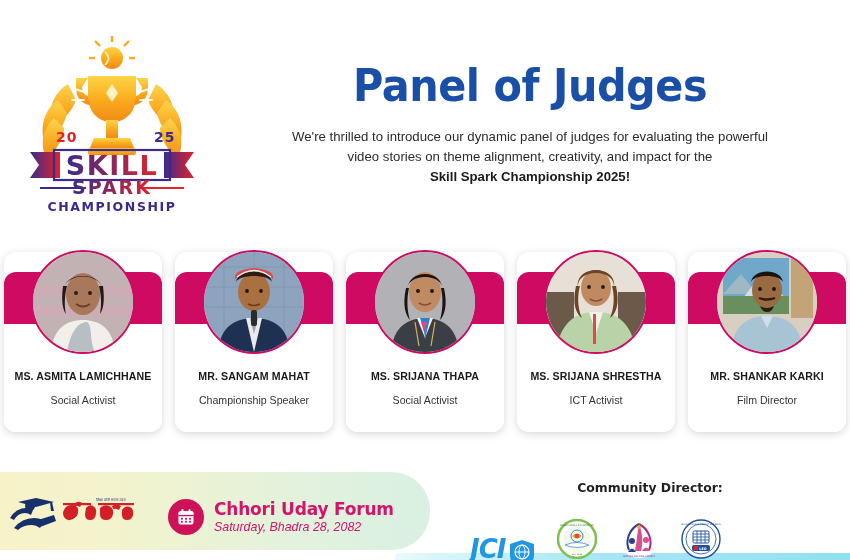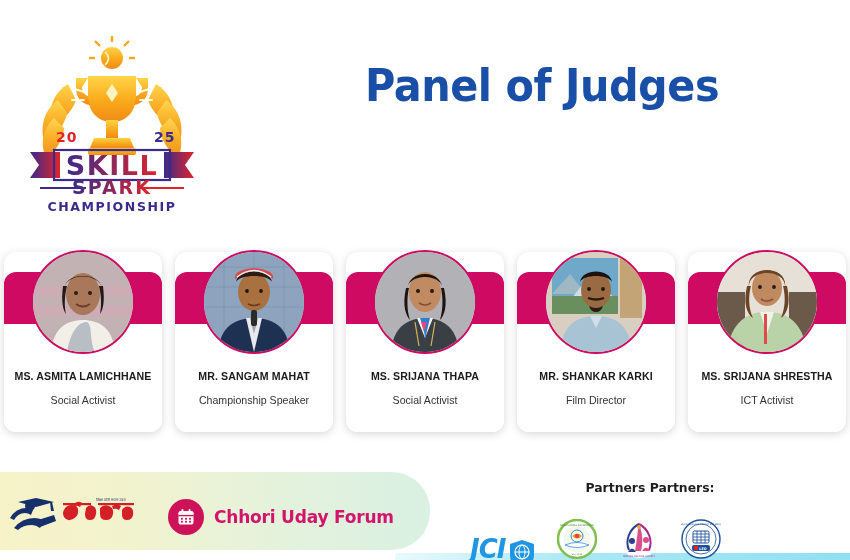--- a/index.html
+++ b/index.html
@@ -13,21 +13,21 @@
 
   
   .header { position: absolute; left: 0; top: 0; width: 850px; height: 235px; }
 
   .brand-logo {
     position: absolute; left: 22px; top: 32px;
     width: 180px; height: 180px;
   }
 
   .title-block {
-    position: absolute; left: 242px; top: 62px; width: 600px;
+    position: absolute; left: 230px; top: 62px; width: 600px;
     text-align: center;
   }
   .main-title {
     font-family: "DejaVu Sans", sans-serif;
     font-size: 45px; font-weight: 700; letter-spacing: -0.5px;
     color: #1A4FA8; line-height: 1.05;
     transform: scaleX(0.92); transform-origin: center;
   }
   .lead {
     margin-top: 18px;
@@ -96,21 +96,21 @@
     background: linear-gradient(90deg, #F7F2C8 0%, #F2F3CE 30%, #E4F2DC 65%, #D9F0E2 100%);
     border-top-right-radius: 38px; border-bottom-right-radius: 38px;
   }
   .footer-cyan {
     position: absolute; right: 0; bottom: 0;
     width: 455px; height: 7px;
     background: linear-gradient(90deg, #E8FAFB 0%, #A9E8F5 40%, #8FE0F2 100%);
     border-top-left-radius: 4px;
   }
   .org-logo { position: absolute; left: 8px; top: 38px; width: 130px; height: 34px; }
-  .forum-badge { position: absolute; left: 168px; top: 39px; display: flex; align-items: center; gap: 10px; }
+  .forum-badge { position: absolute; left: 168px; top: 39px; display: flex; gap: 10px; }
   .cal-circle {
     width: 36px; height: 36px; border-radius: 50%;
     background: #CE1259; display: flex; align-items: center; justify-content: center;
   }
   .forum-name {
     font-size: 17px; font-weight: 700; color: #D3146B;
     font-family: "DejaVu Sans", sans-serif; letter-spacing: -0.2px;
   }
   .forum-date {
     font-size: 12.4px; font-style: italic; color: #D3146B; margin-top: 1px;
@@ -209,20 +209,25 @@
         <text x="90" y="143" text-anchor="middle" font-family="DejaVu Sans, sans-serif" font-size="27" font-weight="700" fill="url(#skillg)" letter-spacing="1.5">SKILL</text>
         <line x1="18" y1="156" x2="64" y2="156" stroke="#3B2A8C" stroke-width="2"></line>
         <line x1="116" y1="156" x2="162" y2="156" stroke="#E0242A" stroke-width="2"></line>
         <text x="90" y="162" text-anchor="middle" font-family="DejaVu Sans, sans-serif" font-size="19" font-weight="700" fill="url(#skillg)" letter-spacing="2">SPARK</text>
         <text x="90" y="179" text-anchor="middle" font-family="DejaVu Sans, sans-serif" font-size="12.5" font-weight="700" fill="#3B2A8C" letter-spacing="1.6">CHAMPIONSHIP</text>
       </svg>
     </div>
 
     <div class="title-block">
       <div class="main-title">Panel of Judges</div>
+      <div class="lead">
+        <span>We're thrilled to introduce our dynamic panel of judges for evaluating the powerful</span><br>
+        <span>video stories on theme alignment, creativity, and impact for the</span><br>
+        <span class="strong">Skill Spark Championship 2025!</span>
+      </div>
     </div>
   </div>
 
   <div class="judges">
 
     <div class="card">
       <div class="card-band"></div>
       <div class="card-body"></div>
       <div class="avatar">
         <svg viewBox="0 0 100 100">
@@ -306,65 +311,65 @@
         <div class="jname">MS. SRIJANA THAPA</div>
         <div class="jrole">Social Activist</div>
       </div>
     </div>
 
     <div class="card">
       <div class="card-band"></div>
       <div class="card-body"></div>
       <div class="avatar">
         <svg viewBox="0 0 100 100">
+          <rect width="100" height="100" fill="#e6e0d6"></rect>
+          <rect x="0" y="40" width="28" height="60" fill="#6b5a4a"></rect>
+          <rect x="72" y="40" width="28" height="60" fill="#6b5a4a"></rect>
+          <path d="M10 100 C14 70 30 60 50 60 C70 60 86 70 90 100 Z" fill="#b9d2a8"></path>
+          <path d="M43 60 L50 82 L57 60 Z" fill="#eef4e6"></path>
+          <rect x="47" y="62" width="3" height="30" fill="#e04a4a"></rect>
+          <ellipse cx="50" cy="36" rx="15" ry="18" fill="#c08a60"></ellipse>
+          <path d="M32 36 C30 16 70 16 68 36 C70 24 60 18 50 18 C40 18 30 24 32 36 Z" fill="#6b4426"></path>
+          <path d="M30 34 C26 52 30 62 36 66 C29 50 34 34 34 34 Z" fill="#6b4426"></path>
+          <path d="M70 34 C74 52 70 62 64 66 C71 50 66 34 66 34 Z" fill="#6b4426"></path>
+          <circle cx="43" cy="35" r="1.9" fill="#241812"></circle>
+            <circle cx="57" cy="35" r="1.9" fill="#241812"></circle>
+          <path d="M44 47 q6 4 12 0" stroke="#8a4a44" stroke-width="1.7" fill="none"></path>
+        </svg>
+      </div>
+      <div class="card-text">
+        <div class="jname">MS. SRIJANA SHRESTHA</div>
+        <div class="jrole">ICT Activist</div>
+      </div>
+    </div>
+
+    <div class="card">
+      <div class="card-band"></div>
+      <div class="card-body"></div>
+      <div class="avatar">
+        <svg viewBox="0 0 100 100">
           <rect width="100" height="100" fill="#d8cfc2"></rect>
           <rect x="6" y="6" width="66" height="56" fill="#6fa8c9"></rect>
           <path d="M6 42 L24 22 L40 42 Z" fill="#9fb8c4"></path>
           <path d="M26 46 L46 20 L68 46 Z" fill="#cfe0e8"></path>
           <rect x="6" y="44" width="66" height="18" fill="#6a8f5e"></rect>
           <rect x="74" y="4" width="22" height="62" fill="#c3a477"></rect>
           <path d="M14 100 C16 72 32 64 50 64 C68 64 84 72 86 100 Z" fill="#a8c3d4"></path>
           <path d="M44 64 L50 76 L56 64 Z" fill="#cfe0ea"></path>
           <ellipse cx="50" cy="38" rx="15" ry="18" fill="#9a6a42"></ellipse>
           <path d="M34 30 C36 16 64 16 66 30 C62 22 38 22 34 30 Z" fill="#1b130e"></path>
           <circle cx="43" cy="37" r="1.9" fill="#1b120c"></circle>
             <circle cx="57" cy="37" r="1.9" fill="#1b120c"></circle>
           <path d="M42 46 q8 3 16 0" stroke="#2a1c12" stroke-width="2.4" fill="none"></path>
           <path d="M43 54 q7 4 14 0 q-2 6 -7 6 q-5 0 -7 -6 Z" fill="#2a1c12"></path>
         </svg>
       </div>
       <div class="card-text">
         <div class="jname">MR. SHANKAR KARKI</div>
         <div class="jrole">Film Director</div>
-      </div>
-    </div>
-
-    <div class="card">
-      <div class="card-band"></div>
-      <div class="card-body"></div>
-      <div class="avatar">
-        <svg viewBox="0 0 100 100">
-          <rect width="100" height="100" fill="#e6e0d6"></rect>
-          <rect x="0" y="40" width="28" height="60" fill="#6b5a4a"></rect>
-          <rect x="72" y="40" width="28" height="60" fill="#6b5a4a"></rect>
-          <path d="M10 100 C14 70 30 60 50 60 C70 60 86 70 90 100 Z" fill="#b9d2a8"></path>
-          <path d="M43 60 L50 82 L57 60 Z" fill="#eef4e6"></path>
-          <rect x="47" y="62" width="3" height="30" fill="#e04a4a"></rect>
-          <ellipse cx="50" cy="36" rx="15" ry="18" fill="#c08a60"></ellipse>
-          <path d="M32 36 C30 16 70 16 68 36 C70 24 60 18 50 18 C40 18 30 24 32 36 Z" fill="#6b4426"></path>
-          <path d="M30 34 C26 52 30 62 36 66 C29 50 34 34 34 34 Z" fill="#6b4426"></path>
-          <path d="M70 34 C74 52 70 62 64 66 C71 50 66 34 66 34 Z" fill="#6b4426"></path>
-          <circle cx="43" cy="35" r="1.9" fill="#241812"></circle>
-            <circle cx="57" cy="35" r="1.9" fill="#241812"></circle>
-          <path d="M44 47 q6 4 12 0" stroke="#8a4a44" stroke-width="1.7" fill="none"></path>
-        </svg>
-      </div>
-      <div class="card-text">
-        <div class="jname">MS. SRIJANA SHRESTHA</div>
-        <div class="jrole">ICT Activist</div>
       </div>
     </div>
   </div>
 
   <div class="footer">
     <div class="footer-green"></div>
     <div class="footer-cyan"></div>
 
     <div class="org-logo">
       <svg viewBox="0 0 130 34" width="130" height="34">
@@ -405,25 +410,26 @@
               <rect x="10.9" y="13" width="2.2" height="2.2"></rect>
               <rect x="15.8" y="13" width="2.2" height="2.2"></rect>
             <rect x="6" y="16.6" width="2.2" height="2.2"></rect>
               <rect x="10.9" y="16.6" width="2.2" height="2.2"></rect>
               <rect x="15.8" y="16.6" width="2.2" height="2.2"></rect>
           </g>
         </svg>
       </div>
       <div>
         <div class="forum-name">Chhori Uday Forum</div>
+        <div class="forum-date">Saturday, Bhadra 28, 2082</div>
       </div>
     </div>
 
     <div class="partners">
-      <div class="partners-label">Partners Partners:</div>
+      <div class="partners-label">Community Director:</div>
       <div class="partner-row">
 
         <div class="jci-wrap">
           <div>
             <div class="jci-text">JCI</div>
             <div class="jci-nepal">Nepal</div>
           </div>
           <svg width="26" height="32" viewBox="0 0 26 32">
             <path d="M13 1 L25 5 v11 c0 8 -6 13 -12 15 C6 29 1 24 1 16 V5 Z" fill="#2196E3"></path>
             <circle cx="13" cy="13" r="7" fill="none" stroke="#ffffff" stroke-width="1.2"></circle>

